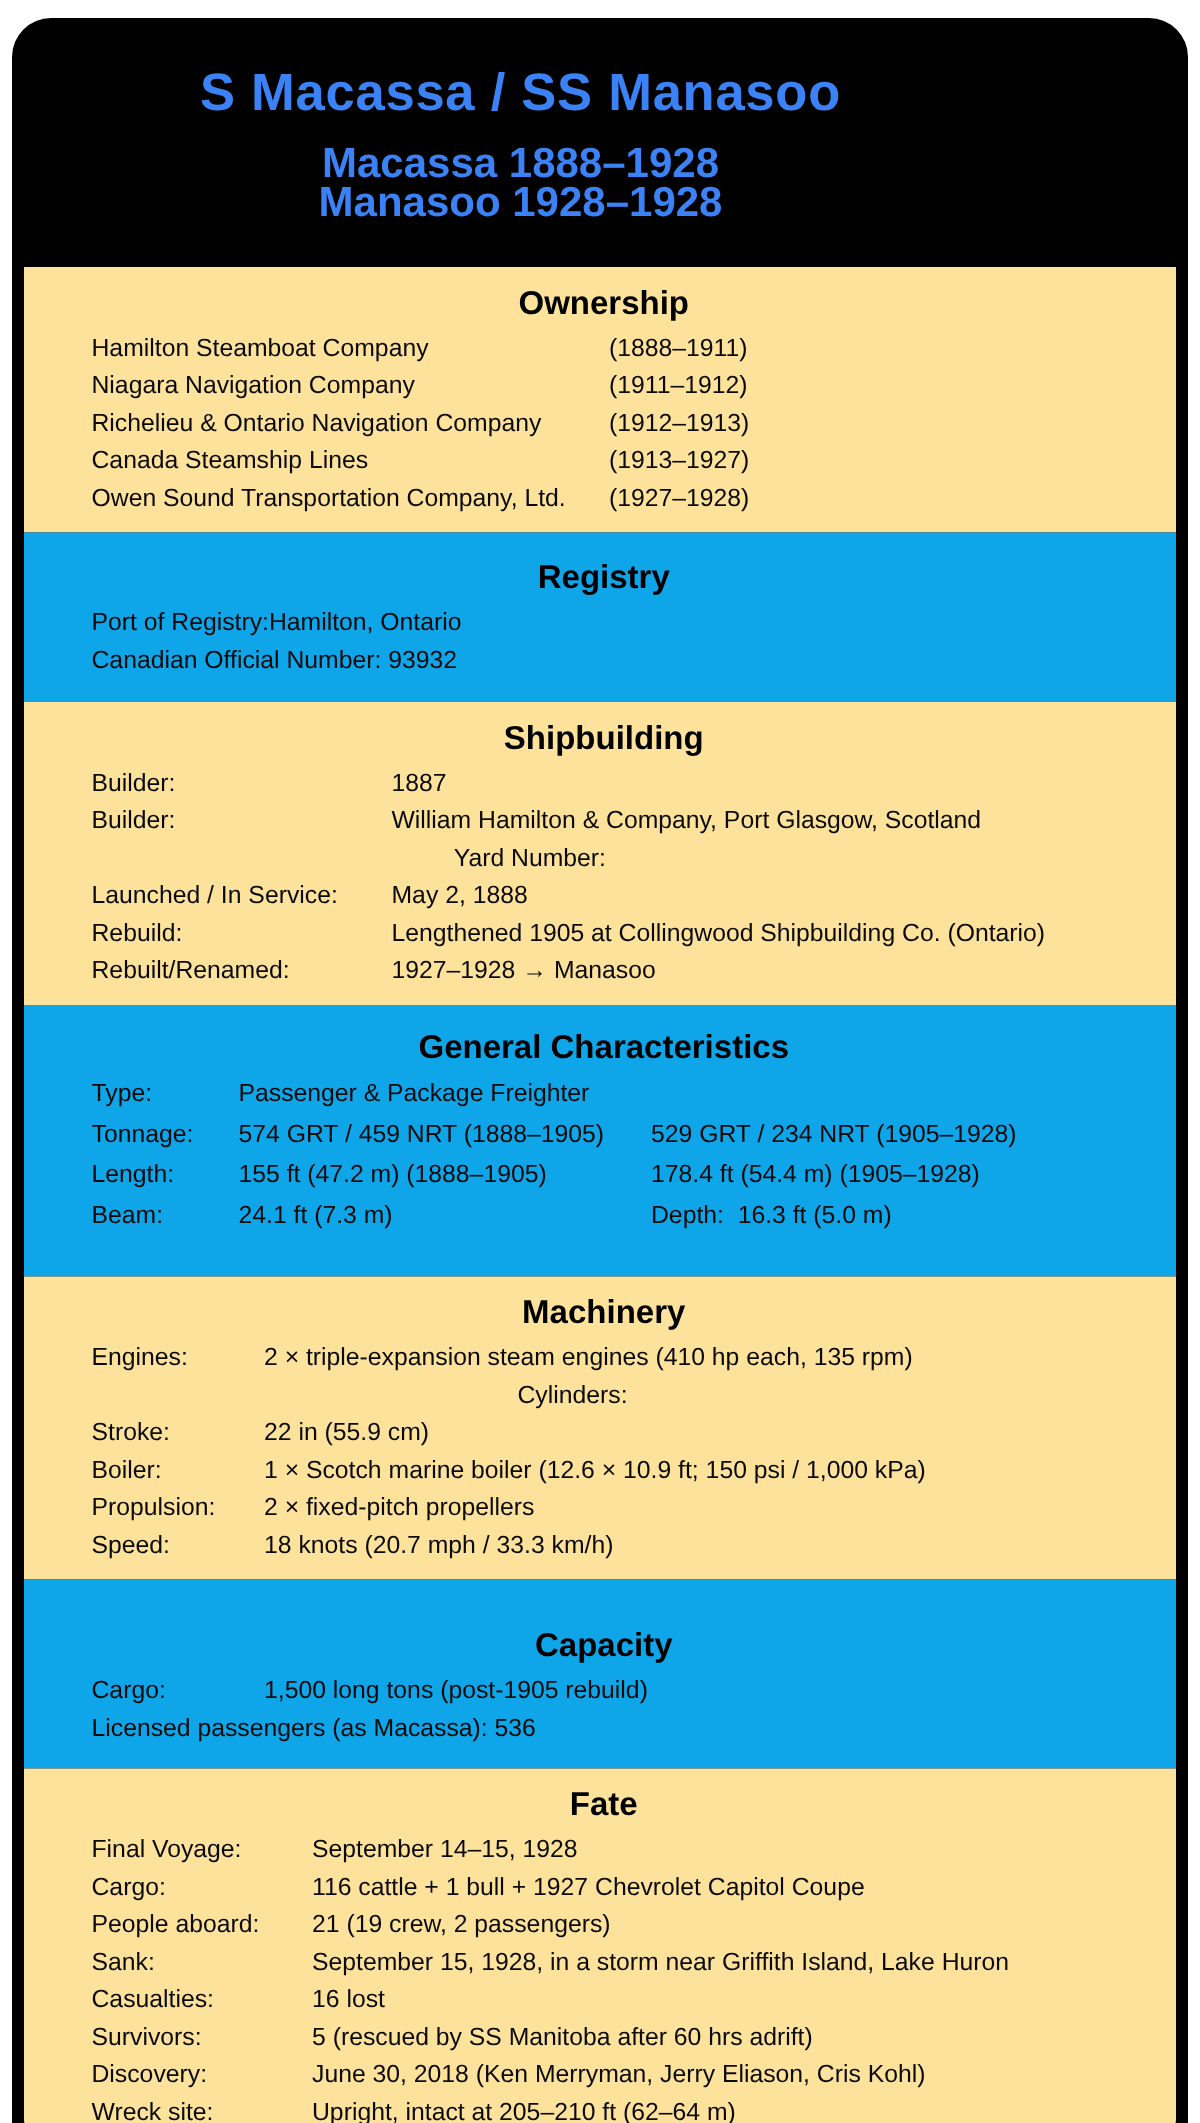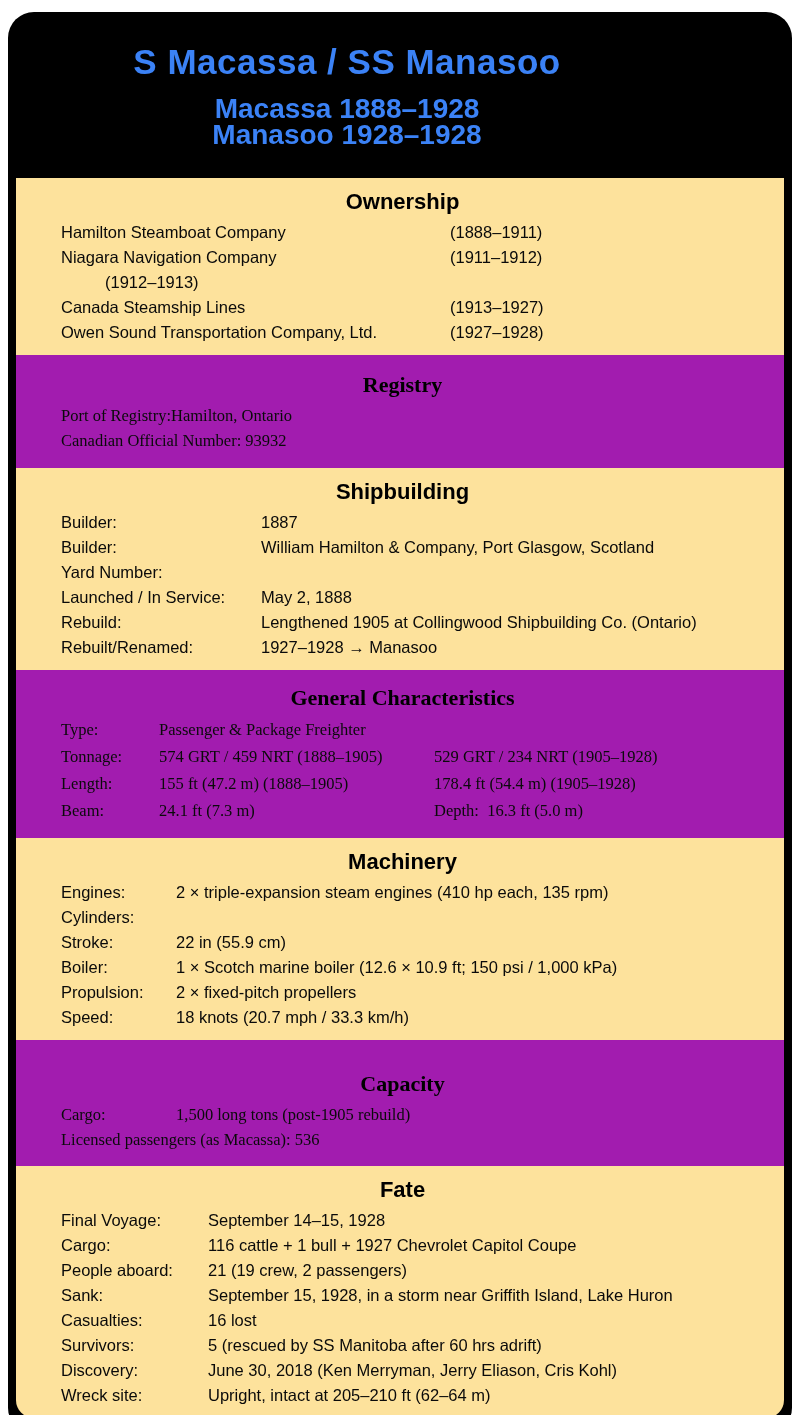--- a/index.html
+++ b/index.html
@@ -37,41 +37,42 @@
   }
   .body-wrap {
     border-radius: 0 0 18px 18px;
     overflow: hidden;
   }
   .section {
     padding: 10px 40px 10px 45px;
     color: #0a0a0a;
   }
   .sec-yellow { background: #FDE29C; }
-  .sec-peach  { background: #a21caf; font-family: Liberation Serif, serif; }
+  .sec-peach  { background: #0ea5e9; }
   .sec-registry { padding-top: 16px; padding-bottom: 15px; }
-  .sec-genchar  { padding-top: 14px; padding-bottom: 14px; }
+  .sec-genchar  { padding-top: 14px; padding-bottom: 27px; }
   .sec-capacity { padding-top: 30px; padding-bottom: 14px; }
   .section h2 {
     margin: 0 0 5px 0;
     font-size: 22px;
     line-height: 27px;
     font-weight: bold;
     color: #000000;
     text-align: center;
   }
   .row {
     display: flex;
     line-height: 25px;
     font-size: 16.5px;
+    justify-content: center;
   }
   .row-tall { line-height: 27px; }
   
   .own-name  { width: 345px; flex: none; }
-  .own-years { flex: 1; margin-left: 44px; }
+  .own-years { flex: 1; }
   
   .lbl { flex: none; }
   .lbl-construction { width: 200px; }
   .lbl-genchar { width: 98px; }
   .lbl-machinery { width: 115px; }
   .lbl-capacity { width: 115px; }
   .lbl-fate { width: 147px; }
   .val { flex: 1; white-space: pre-wrap; }
   .gc-v1 { width: 275px; flex: none; white-space: pre-wrap; }
   .gc-v2 { flex: 1; white-space: pre-wrap; }
@@ -98,20 +99,21 @@
       <h2>Ownership</h2>
       <div class="row">
         <span class="own-name">Hamilton Steamboat Company</span>
         <span class="own-years">(1888–1911)</span>
       </div>
       <div class="row">
         <span class="own-name">Niagara Navigation Company</span>
         <span class="own-years">(1911–1912)</span>
       </div>
       <div class="row">
+        <span class="own-name">Richelieu &amp; Ontario Navigation Company</span>
         <span class="own-years">(1912–1913)</span>
       </div>
       <div class="row">
         <span class="own-name">Canada Steamship Lines</span>
         <span class="own-years">(1913–1927)</span>
       </div>
       <div class="row">
         <span class="own-name">Owen Sound Transportation Company, Ltd.</span>
         <span class="own-years">(1927–1928)</span>
       </div>

